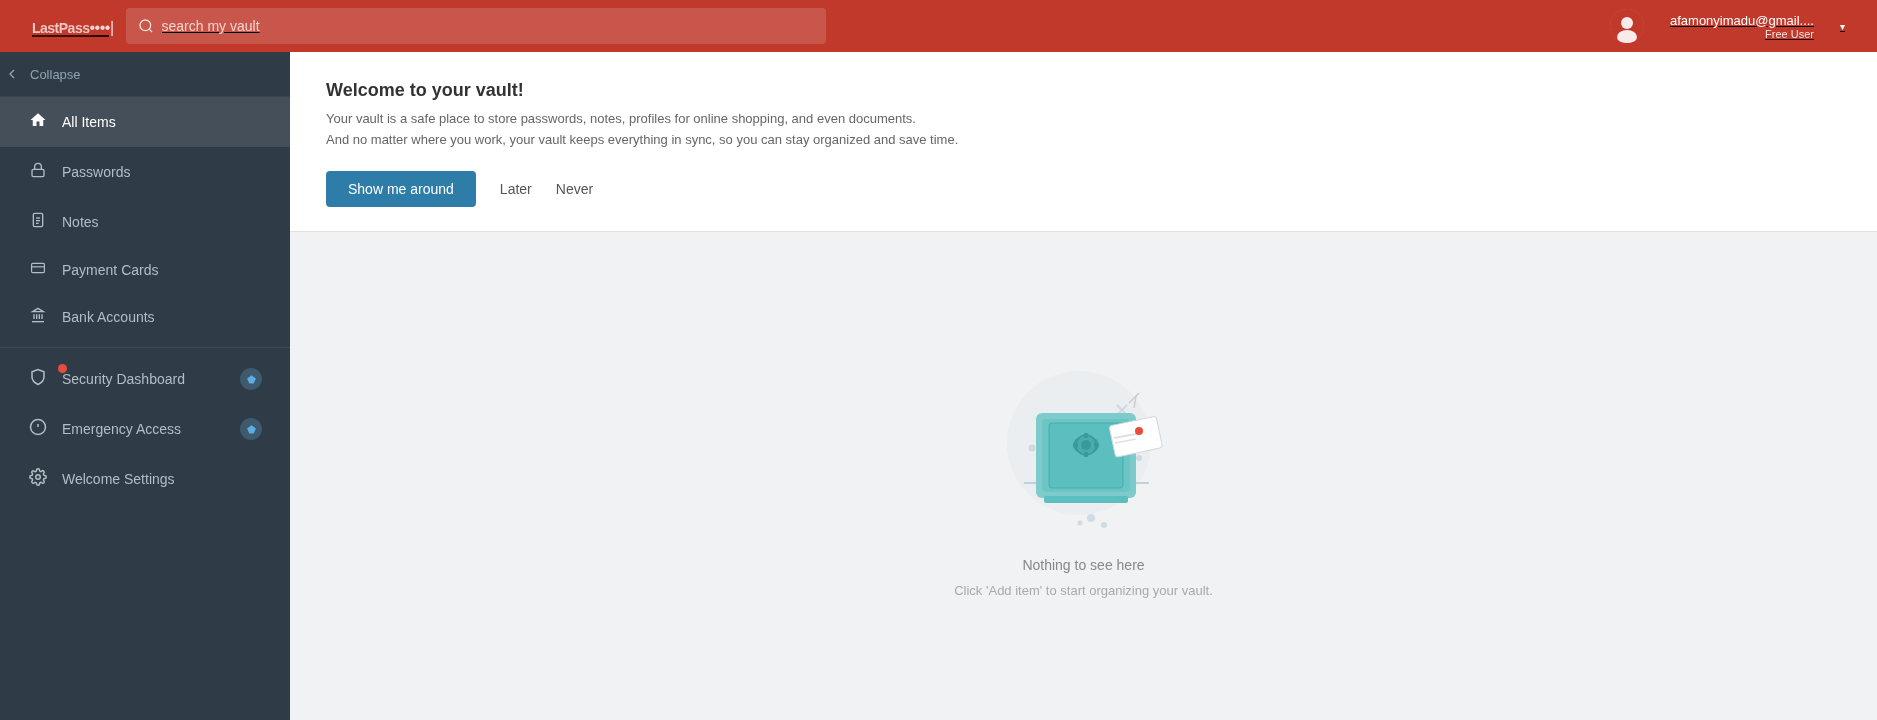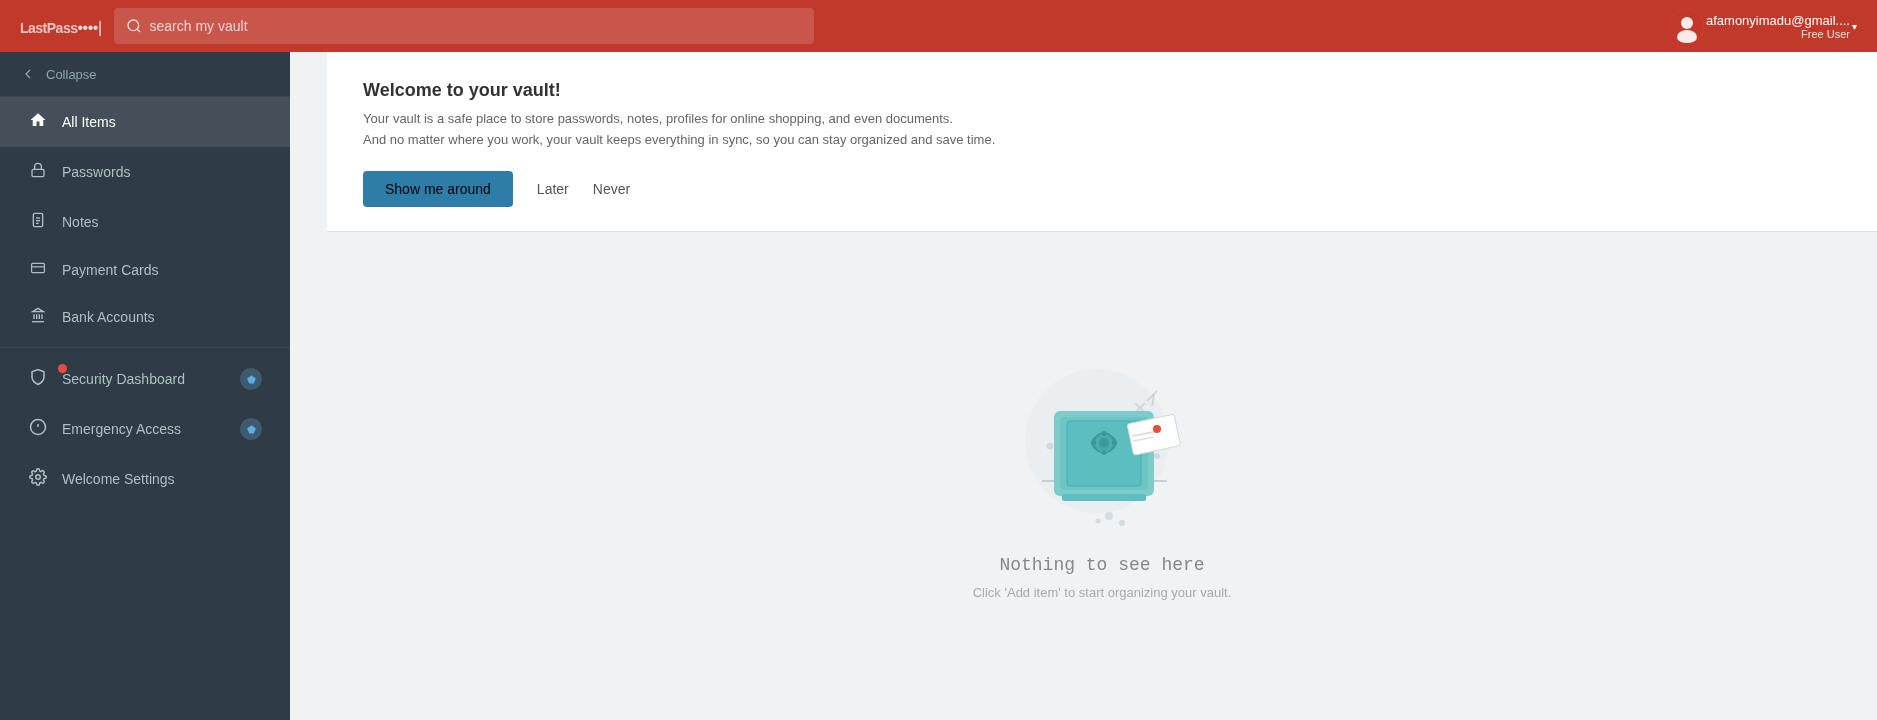--- a/index.html
+++ b/index.html
@@ -4,23 +4,24 @@
   <style>
     * { margin: 0; padding: 0; box-sizing: border-box; }
     body { font-family: 'Segoe UI', Arial, sans-serif; display: flex; flex-direction: column; height: 100vh; overflow: hidden; background: #f5f5f5; }
 
     
     .topbar {
       height: 52px;
       background: #c0392b;
       display: flex;
       align-items: center;
-      padding: 0 20px;
+      padding: 0 32px;
       flex-shrink: 0;
       gap: 12px;
+      text-decoration: underline;
     }
     .topbar-logo {
       color: #fff;
       font-size: 22px;
       font-weight: bold;
       letter-spacing: -0.5px;
       white-space: nowrap;
       flex-shrink: 0;
     }
     .topbar-logo span { opacity: 0.7; font-size: 14px; }
@@ -44,21 +45,21 @@
       color: #fff;
       font-size: 14px;
       width: 100%;
     }
     .search-bar input::placeholder { color: rgba(255,255,255,0.75); }
     .search-icon-svg { color: rgba(255,255,255,0.8); flex-shrink: 0; }
     .topbar-spacer { flex: 1; }
     .user-info {
       display: flex;
       align-items: center;
-      gap: 2px;
+      gap: 26px;
       cursor: pointer;
     }
     .user-avatar {
       width: 34px;
       height: 34px;
       border-radius: 50%;
       background: #e74c3c;
       display: flex;
       align-items: center;
       justify-content: center;
@@ -78,21 +79,21 @@
       background: #2f3c47;
       display: flex;
       flex-direction: column;
       flex-shrink: 0;
       overflow-y: auto;
     }
     .sidebar-collapse {
       display: flex;
       align-items: center;
       gap: 10px;
-      padding: 14px 20px;
+      padding: 14px 4px;
       color: #8fa3b0;
       font-size: 13px;
       cursor: pointer;
       border-bottom: 1px solid rgba(255,255,255,0.05);
     }
     .sidebar-item {
       display: flex;
       align-items: center;
       gap: 14px;
       padding: 14px 28px;
@@ -126,21 +127,20 @@
       border-radius: 50%;
     }
 
     
     .main-content {
       flex: 1;
       overflow-y: auto;
       background: #f0f2f4;
       display: flex;
       flex-direction: column;
-      padding-left: 37px;
     }
     .welcome-banner {
       background: #fff;
       padding: 28px 36px 24px;
       border-bottom: 1px solid #e0e0e0;
     }
     .welcome-title {
       font-size: 18px;
       font-weight: 600;
       color: #333;
@@ -153,21 +153,21 @@
       max-width: 700px;
     }
     .welcome-actions {
       display: flex;
       align-items: center;
       gap: 24px;
       margin-top: 20px;
     }
     .btn-primary {
       background: #2d7da8;
-      color: #000000;
+      color: #ffffff;
       border: none;
       padding: 10px 22px;
       border-radius: 4px;
       font-size: 14px;
       font-weight: 500;
       cursor: pointer;
     }
     .btn-link {
       background: none;
       border: none;
@@ -185,24 +185,23 @@
       justify-content: center;
       padding: 40px;
     }
     .vault-illustration {
       width: 200px;
       height: 180px;
       margin-bottom: 24px;
       position: relative;
     }
     .empty-title {
-      font-size: 18px;
+      font-size: 14px;
       color: #888;
       margin-bottom: 10px;
-      font-family: Liberation Mono, monospace;
     }
     .empty-subtitle {
       font-size: 13px;
       color: #aaa;
     }
 
     
     .vault-svg { width: 200px; height: 180px; }
 
     

